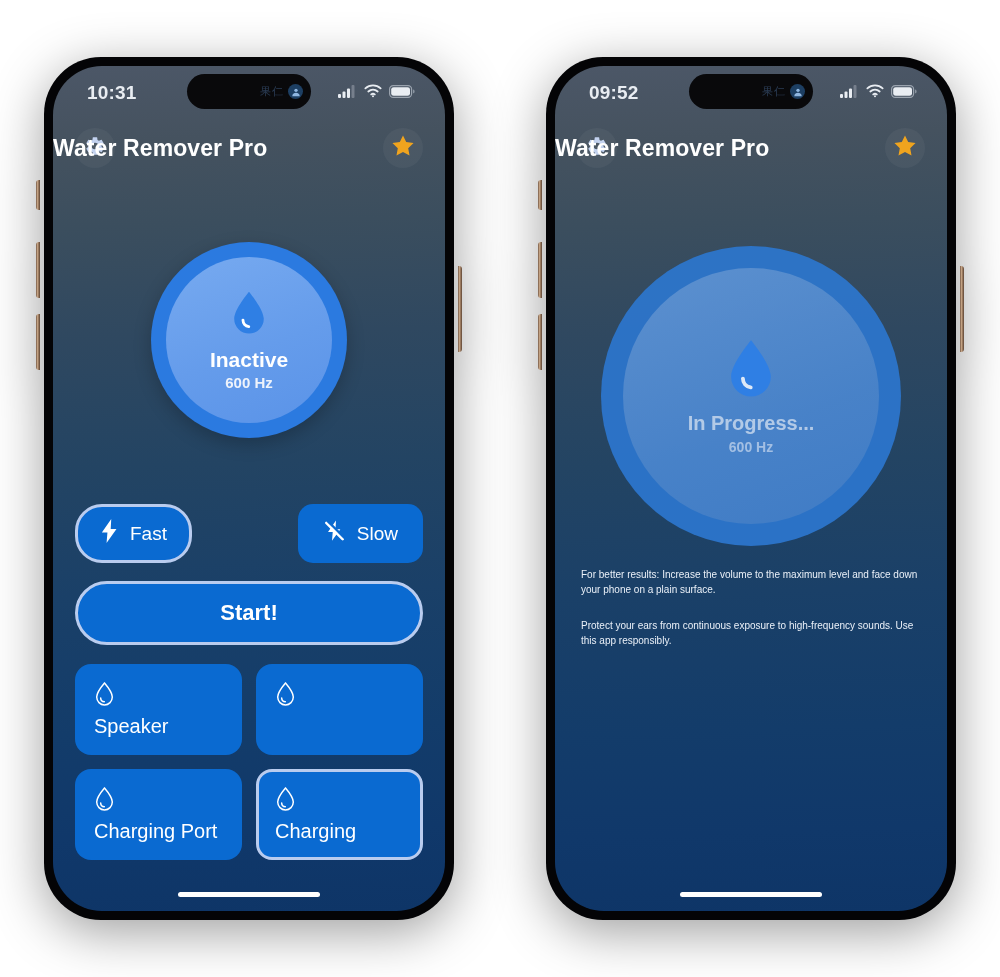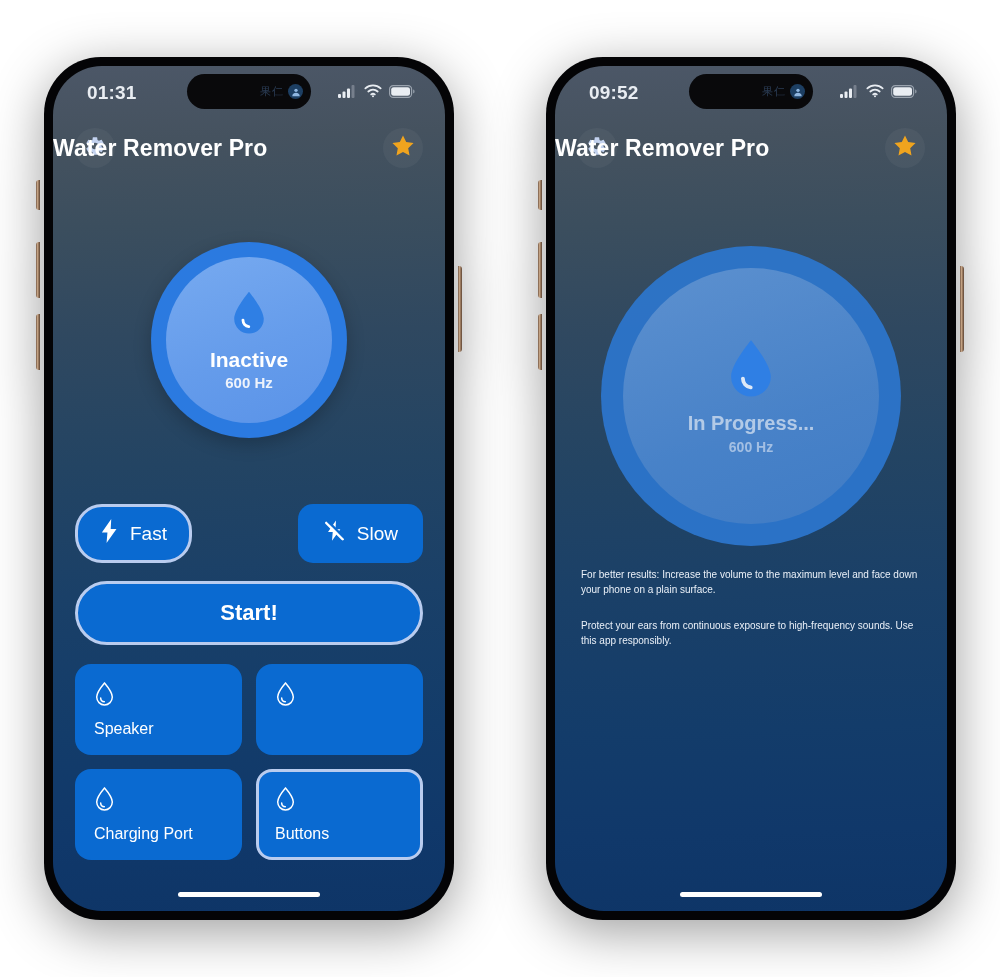--- a/index.html
+++ b/index.html
@@ -223,21 +223,21 @@
     background: #0a6ad1;
     border-radius: 16px;
     height: 91px;
     padding: 14px 16px 0 16px;
     display: flex; flex-direction: column;
     justify-content: space-between;
     border: 3px solid transparent;
   }
   .tile.sel { border-color: #b9ccef; }
   .tile-label {
-    font-size: 16px; color: #ffffff;
+    font-size: 20px; color: #ffffff;
     padding-bottom: 14px;
   }
 
   
   .notes {
     margin-top: 22px;
     display: flex; flex-direction: column;
     gap: 22px;
     padding: 0 4px;
   }
@@ -266,21 +266,21 @@
   <div class="phone">
     <div class="btn-side btn-left b-silent"></div>
     <div class="btn-side btn-left b-volup"></div>
     <div class="btn-side btn-left b-voldn"></div>
     <div class="btn-side btn-right b-power"></div>
 
     <div class="phone-inner">
       <div class="screen">
 
         <div class="statusbar">
-          <div class="clock">01:31</div>
+          <div class="clock">10:31</div>
 
           <div class="island">
             <span class="island-text">果仁</span>
             <span class="island-dot">
               <svg width="10" height="10" viewBox="0 0 24 24" fill="#8fb6e0">
                   <circle cx="12" cy="8" r="4"></circle>
                   <path d="M3 22c0-5 4-8 9-8s9 3 9 8z"></path>
                 </svg>
             </span>
           </div>
@@ -405,21 +405,21 @@
               <span class="tile-label">Charging Port</span>
             </div>
 
             <div class="tile sel">
               <span>
                 <svg width="21" height="26" viewBox="0 0 24 30" fill="none" stroke="#ffffff" stroke-width="1.7">
                   <path d="M12 2.4S3 13 3 18.6a9 9 0 0 0 18 0C21 13 12 2.4 12 2.4z"></path>
                   <path d="M7.6 19.6a4.5 4.5 0 0 0 4.2 4.4" stroke-linecap="round"></path>
                 </svg>
               </span>
-              <span class="tile-label">Buttons</span>
+              <span class="tile-label">Charging</span>
             </div>
           </div>
 
           <div class="spacer"></div>
         </div>
 
         <div class="home-bar-wrap">
           <div class="home-bar"></div>
         </div>
 

